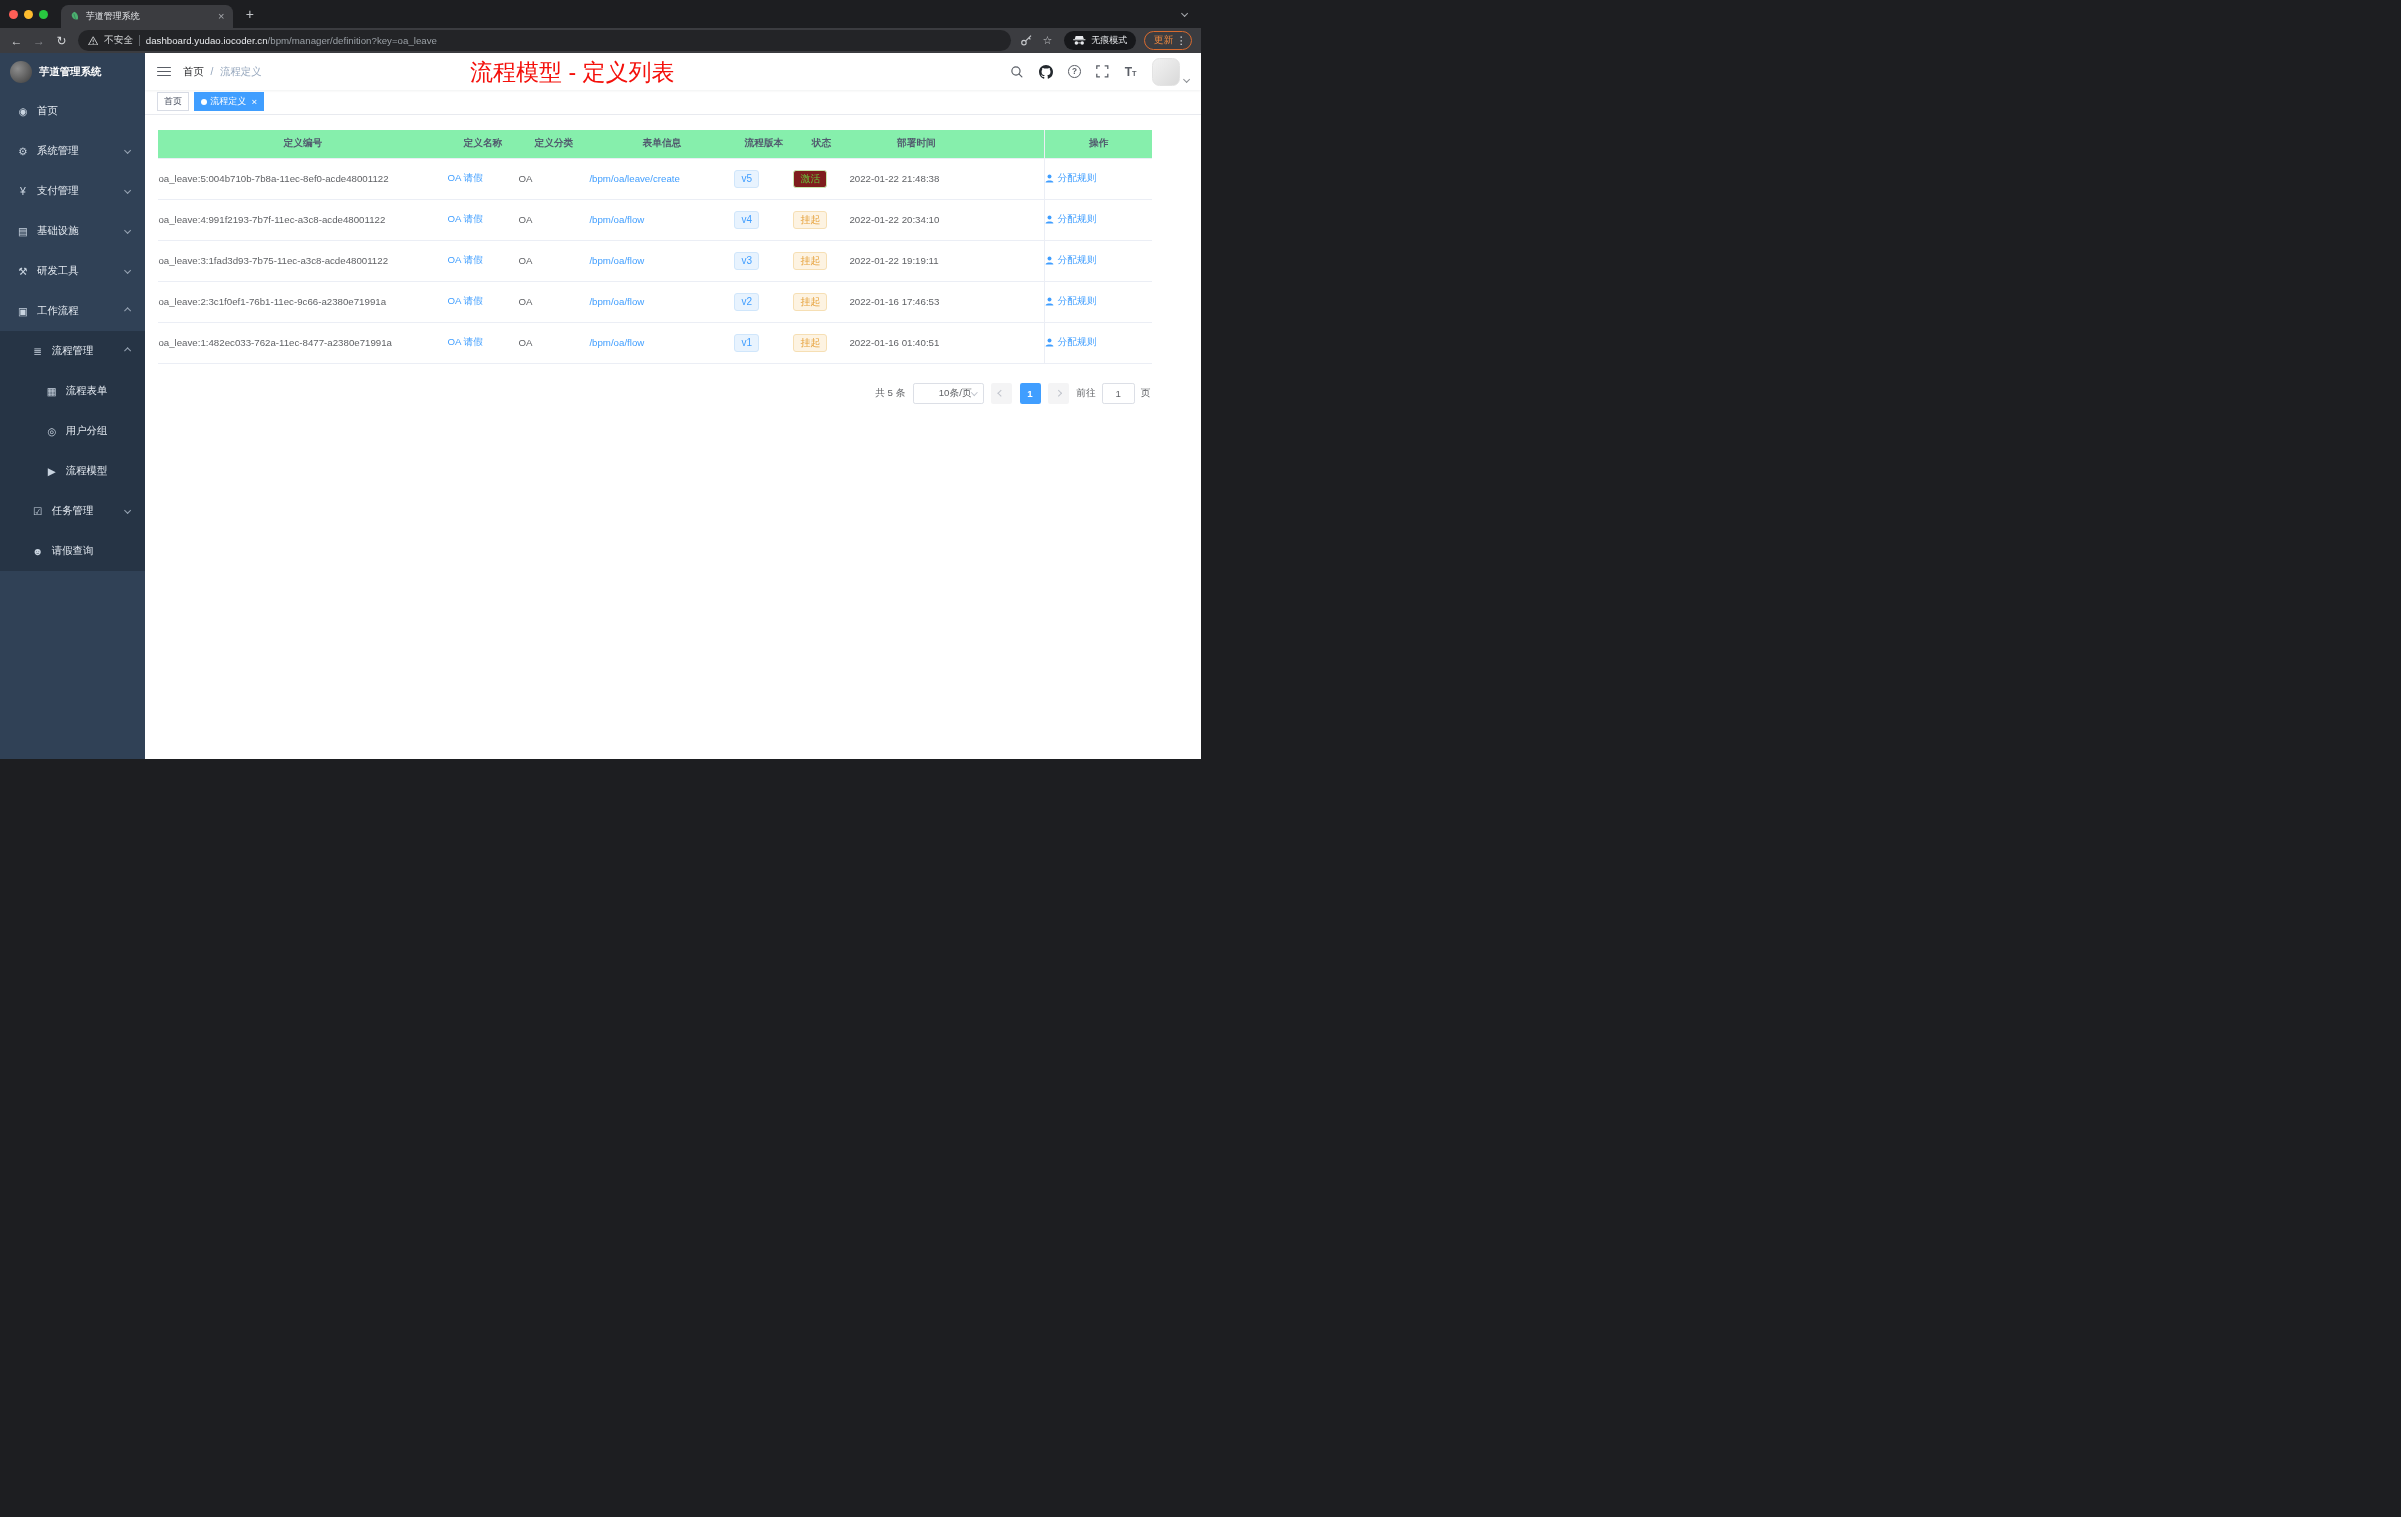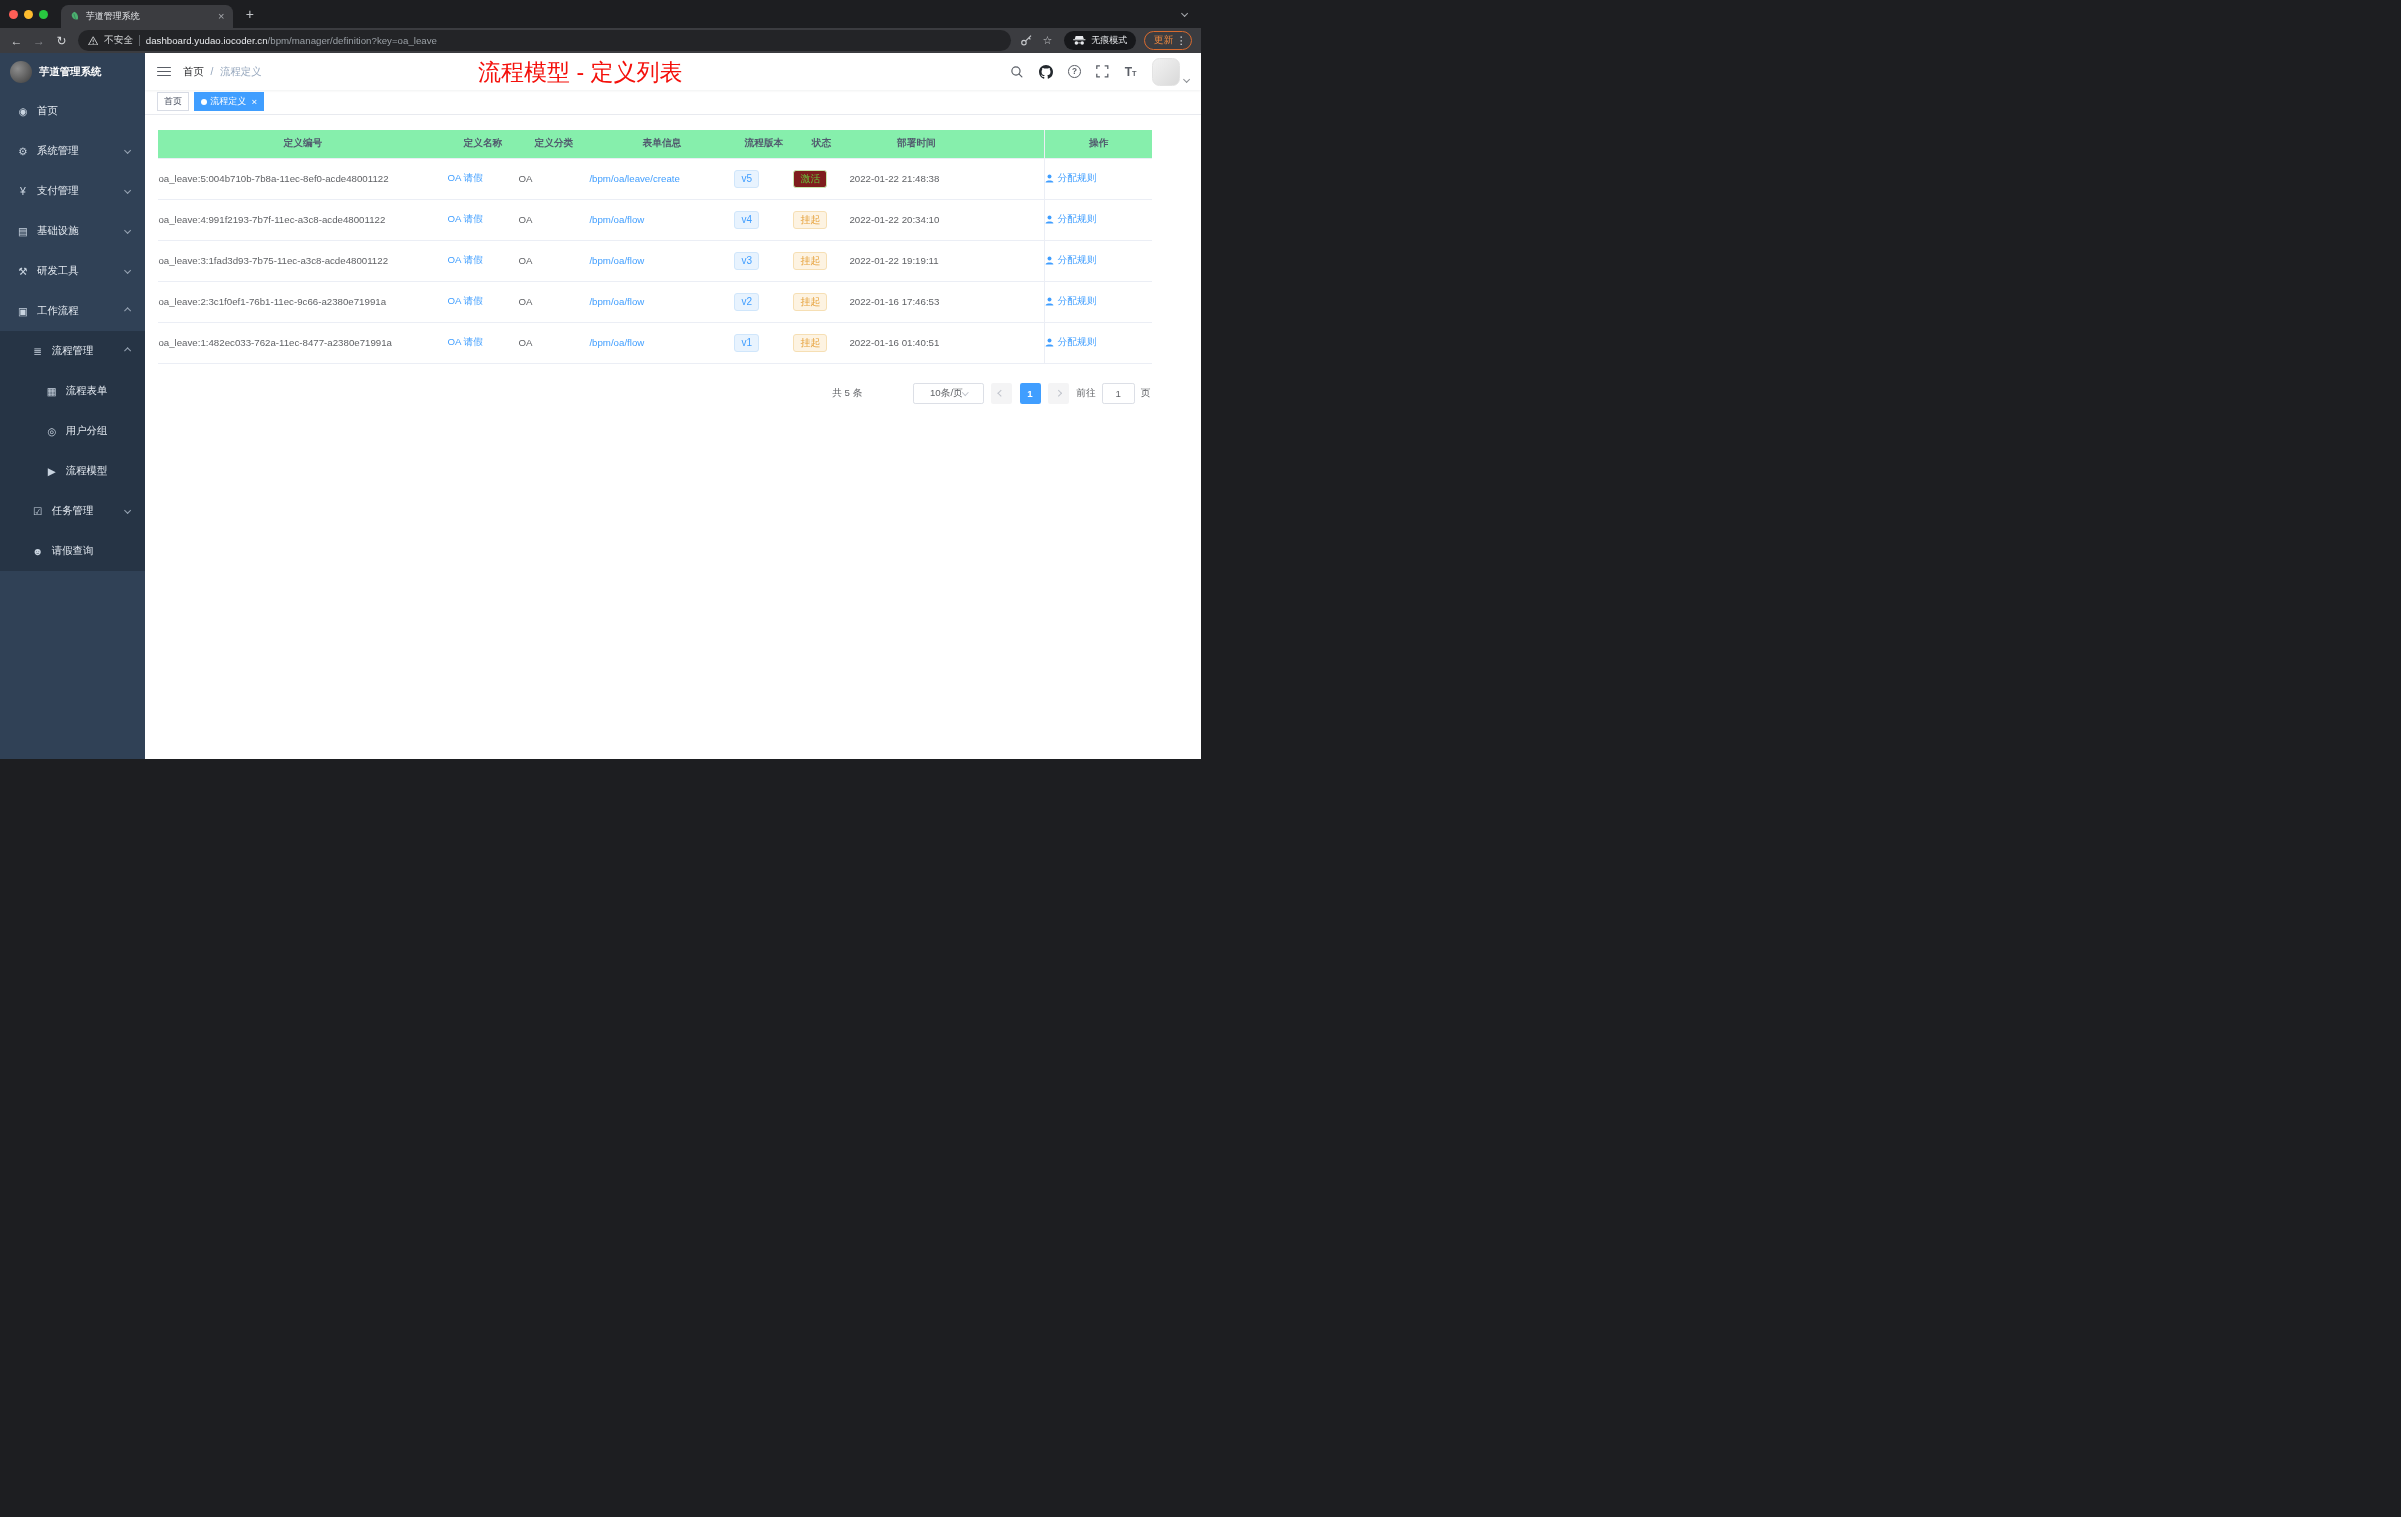--- a/index.html
+++ b/index.html
@@ -55,21 +55,21 @@
   .level-0 { padding-left:16.3px; } .level-1 { padding-left:31px; } .level-2 { padding-left:45px; }
 
   .main { flex:1; display:flex; flex-direction:column; min-width:0; background:#fff; }
   .navbar { height:37px; display:flex; align-items:center; padding:0 12px; position:relative; box-shadow:0 0.7px 3px rgba(0,21,41,.08); z-index:2; background:#fff; flex-shrink:0; }
   .hamburger { width:14px; height:9.7px; display:flex; flex-direction:column; justify-content:space-between; cursor:pointer; margin-right:12px; }
   .hamburger i { display:block; height:1.5px; background:#5a5e66; border-radius:0.7px; }
   .breadcrumb { display:flex; align-items:center; gap:6.7px; font-size:10.4px; }
   .bc-home { color:#303133; cursor:pointer; }
   .bc-sep { color:#97a8be; }
   .bc-current { color:#97a8be; }
-  .annotation { position:absolute; left:325px; top:50%; transform:translateY(-50%); font-size:23px; color:#f4100b; white-space:nowrap; z-index:3;margin-left:8px; }
+  .annotation { position:absolute; left:325px; top:50%; transform:translateY(-50%); font-size:23px; color:#f4100b; white-space:nowrap; z-index:3; }
   .nav-right { margin-left:auto; display:flex; align-items:center; gap:15.6px; color:#5a5e66; }
   .nav-icon { display:flex; align-items:center; justify-content:center; cursor:pointer; }
   .q-circle { width:12.6px; height:12.6px; border:1.2px solid #5a5e66; border-radius:50%; display:flex; align-items:center; justify-content:center; font-size:8.2px; font-weight:bold; }
   .fsize { font-weight:bold; display:flex; align-items:flex-end; line-height:1; }
   .fsize b { font-size:12px; } .fsize small { font-size:7.4px; }
   .avatar-wrap { display:flex; align-items:center; gap:3.7px; cursor:pointer; }
   .avatar { width:28px; height:28px; border-radius:7.4px; background:linear-gradient(135deg,#f2f2f2,#d9d9d9); border:0.7px solid #e3e3e3; }
   .avatar-caret { color:#8d9095; align-self:flex-end; margin-bottom:3px; }
 
   .tagsbar { height:24.5px; display:flex; align-items:center; gap:4.5px; padding:0 12px; background:#fff; border-bottom:0.7px solid #e8eaef; box-shadow:0 0.7px 2.2px rgba(0,0,0,.06); flex-shrink:0; }
@@ -87,21 +87,21 @@
   .col-action { border-left:0.7px solid #ebeef5; }
   .link { color:#409eff; cursor:pointer; text-decoration:none; }
   .el-tag { display:inline-block; height:18px; line-height:16.3px; padding:0 6px; border-radius:3px; font-size:10px; border:0.7px solid transparent; }
   .tag-version { color:#409eff; background:#e8f3fe; border-color:#d0e6fb; }
   .tag-success { color:#67c23a; background:#7f1d1d; border-color:#c9e9b0; }
   .tag-warning { color:#e6a23c; background:#fdf3e2; border-color:#f6dfb4; }
   .action-link { display:inline-flex; align-items:center; gap:3.7px; font-size:9.7px; }
 
   
   .pagination { width:992px; margin-top:19.3px; display:flex; justify-content:flex-end; align-items:center; gap:7.4px; font-size:9.7px; color:#606266; }
-  .page-select { width:71px; height:21px; border:0.7px solid #dcdfe6; border-radius:2.2px; display:flex; align-items:center; justify-content:center; padding:0 6.7px 0 7.4px; cursor:pointer; color:#606266; background:#fff;margin-left:43px; }
+  .page-select { width:71px; height:21px; border:0.7px solid #dcdfe6; border-radius:2.2px; display:flex; align-items:center; justify-content:flex-end; padding:0 6.7px 0 7.4px; cursor:pointer; color:#606266; background:#fff; }
   .page-select .chev { color:#c0c4cc; width:4.5px; height:4.5px; margin-top:-2.2px; }
   .page-btn { width:21px; height:21px; background:#f4f4f5; border-radius:2.2px; display:flex; align-items:center; justify-content:center; color:#c0c4cc; cursor:pointer; }
   .page-btn .chev { width:4.5px; height:4.5px; }
   .page-number { width:21px; height:21px; background:#409eff; border-radius:2.2px; display:flex; align-items:center; justify-content:center; color:#fff; font-weight:bold; cursor:pointer; }
   .goto { display:flex; align-items:center; gap:6px; }
   .goto-input { width:33px; height:21px; border:0.7px solid #dcdfe6; border-radius:2.2px; text-align:center; font-size:9.7px; color:#606266; font-family:"Liberation Sans", sans-serif; }
 </style>
 </head>
 <body>
 

